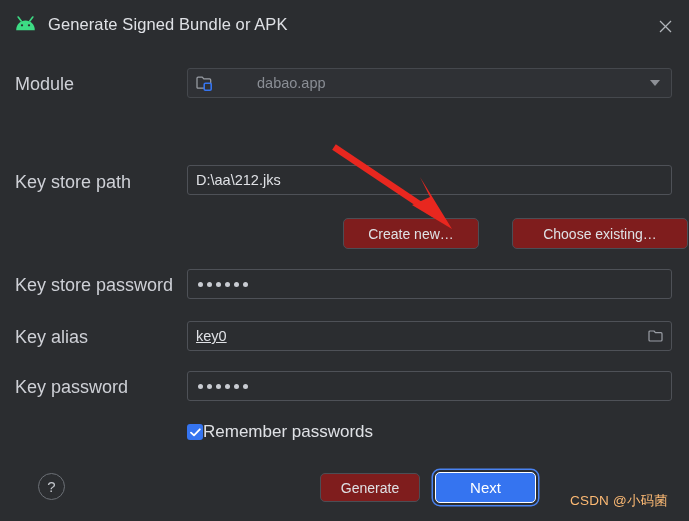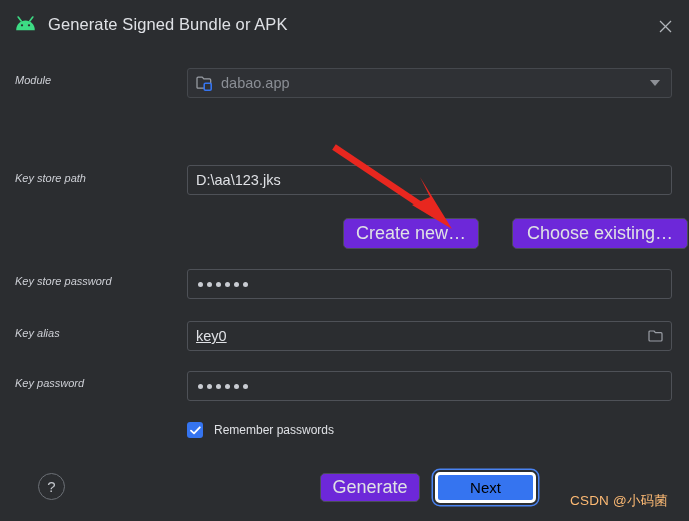--- a/index.html
+++ b/index.html
@@ -50,36 +50,36 @@
     display: flex;
     align-items: center;
     justify-content: center;
     cursor: pointer;
   }
   .close-btn svg { display: block; }
 
   
   .label {
     position: absolute;
-    font-size: 11px;
+    font-size: 18px;
     color: #ced0d6;
     white-space: nowrap;
-    font-style: italic;
   }
   .field {
     position: absolute;
     box-sizing: border-box;
     background: #2b2d30;
     border: 1px solid #4e5157;
     border-radius: 3px;
     font-size: 14px;
     color: #dfe1e5;
     display: flex;
     align-items: center;
     padding: 0 8px;
+    gap: 36px;
   }
   .field.disabled {
     background: #2f3135;
     border-color: #45484d;
     color: #868a91;
   }
 
   
   #module-combo {
     left: 187px; top: 68px;
@@ -109,25 +109,25 @@
   #keystore-path-field {
     left: 187px; top: 165px;
     width: 485px; height: 30px;
   }
   #keystore-path-value { font-size: 14.5px; color: #dfe1e5; }
 
   
   .btn {
     position: absolute;
     box-sizing: border-box;
-    background: #6d28d9;
+    background: #7f1d1d;
     border: 1px solid #4b4e55;
     border-radius: 5px;
     color: #dfe1e5;
-    font-size: 18px;
+    font-size: 14px;
     display: flex;
     align-items: center;
     justify-content: center;
     cursor: pointer;
     user-select: none;
   }
   #create-new-btn {
     left: 343px; top: 218px;
     width: 136px; height: 31px;
   }
@@ -184,22 +184,21 @@
   .checkbox {
     width: 16px; height: 16px;
     border-radius: 3px;
     background: #3574f0;
     display: flex;
     align-items: center;
     justify-content: center;
     flex: 0 0 auto;
   }
   #remember-label {
-    margin-left: 11px;
-    font-size: 12px;
+    font-size: 17px;
     color: #dfe1e5;
     white-space: nowrap;
   }
 
   
   #help-btn {
     position: absolute;
     left: 38px; top: 473px;
     width: 27px; height: 27px;
     border-radius: 50%;
@@ -213,22 +212,22 @@
     box-sizing: border-box;
   }
   #previous-btn {
     left: 320px; top: 473px;
     width: 100px; height: 29px;
   }
   #next-btn {
     left: 435px; top: 472px;
     width: 101px; height: 31px;
     background: #3574f0;
-    border: 3px solid #ffffff;
-    color: #000000;
+    border: 1px solid #ffffff;
+    color: #ffffff;
     font-size: 15px;
     box-shadow: 0 0 0 2px #2b2d30, 0 0 0 3.5px #4a83f2;
   }
   #cancel-btn {
     left: 551px; top: 473px;
     width: 101px; height: 29px;
   }
 
   
   #annotation-arrow {
@@ -279,21 +278,21 @@
         <path d="M1 3.2 C1 2.5 1.5 2.1 2.1 2.1 L6.3 2.1 L7.8 3.9 L13.6 3.9 C14.2 3.9 14.7 4.4 14.7 5.0 L14.7 12.2 C14.7 12.8 14.2 13.2 13.6 13.2 L2.1 13.2 C1.5 13.2 1 12.8 1 12.2 Z" fill="none" stroke="#9a9ea5" stroke-width="1.25" stroke-linejoin="round"></path>
         <rect x="8.2" y="8.2" width="7" height="7" rx="1.2" fill="#2f3135" stroke="#3574f0" stroke-width="1.6"></rect>
       </svg>
     </span>
     <span class="module-text">dabao.app</span>
     <span class="combo-arrow"></span>
   </div>
 
   <div class="label" style="left:15px; top:172px;">Key store path</div>
   <div id="keystore-path-field" class="field">
-    <span id="keystore-path-value">D:\aa\123.jks</span>
+    <span id="keystore-path-value">D:\aa\212.jks</span>
   </div>
 
   <div id="create-new-btn" class="btn">Create new…</div>
   <div id="choose-existing-btn" class="btn">Choose existing…</div>
 
   <div class="label" style="left:15px; top:275px;">Key store password</div>
   <div id="keystore-password-field" class="field">
     <span class="pw-dots">
       <i></i>
         <i></i>

